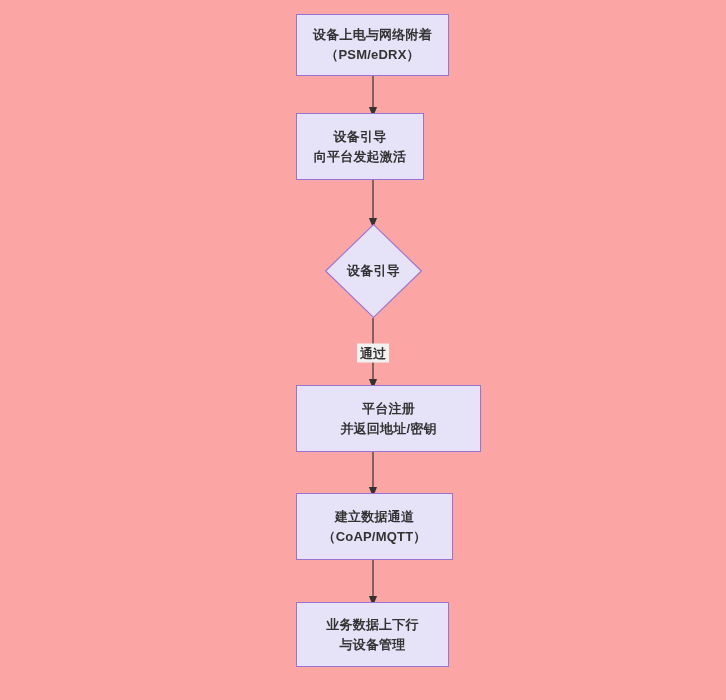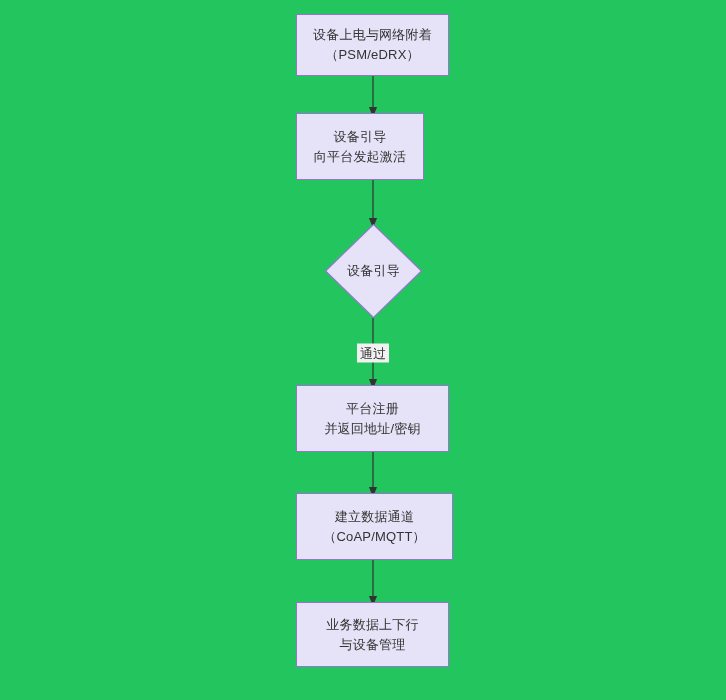--- a/index.html
+++ b/index.html
@@ -9,22 +9,23 @@
     background: #ffffff;
   }
   body {
     font-family: "Liberation Sans", "DejaVu Sans", sans-serif;
     color: #333333;
   }
   #canvas {
     position: relative;
     width: 726px;
     height: 700px;
-    background: #22c55e;
+    background: #fca5a5;
     overflow: hidden;
+    font-weight: bold;
   }
   #edges-svg {
     position: absolute;
     left: 0;
     top: 0;
     width: 726px;
     height: 700px;
     pointer-events: none;
   }
   .node {
@@ -105,21 +106,21 @@
 向平台发起激活</span>
   </div>
 
   <div class="node node-decision" style="left: 325px; top: 224px; width: 97px; height: 94px;">
     <svg class="diamond-shape" viewBox="0 0 97 94" preserveAspectRatio="none">
       <polygon points="48.5,0.6 96.4,47 48.5,93.4 0.6,47" fill="#e6e2f7" stroke="#9873d4" stroke-width="1.1"></polygon>
     </svg>
     <span class="node-label">设备引导</span>
   </div>
 
-  <div class="node node-process" style="left: 296px; top: 385px; width: 153px; height: 67px;">
+  <div class="node node-process" style="left: 296px; top: 385px; width: 185px; height: 67px;">
     <span class="node-label">平台注册
 并返回地址/密钥</span>
   </div>
 
   <div class="node node-process" style="left: 296px; top: 493px; width: 157px; height: 67px;">
     <span class="node-label">建立数据通道
 （CoAP/MQTT）</span>
   </div>
 
   <div class="node node-process" style="left: 296px; top: 602px; width: 153px; height: 65px;">

